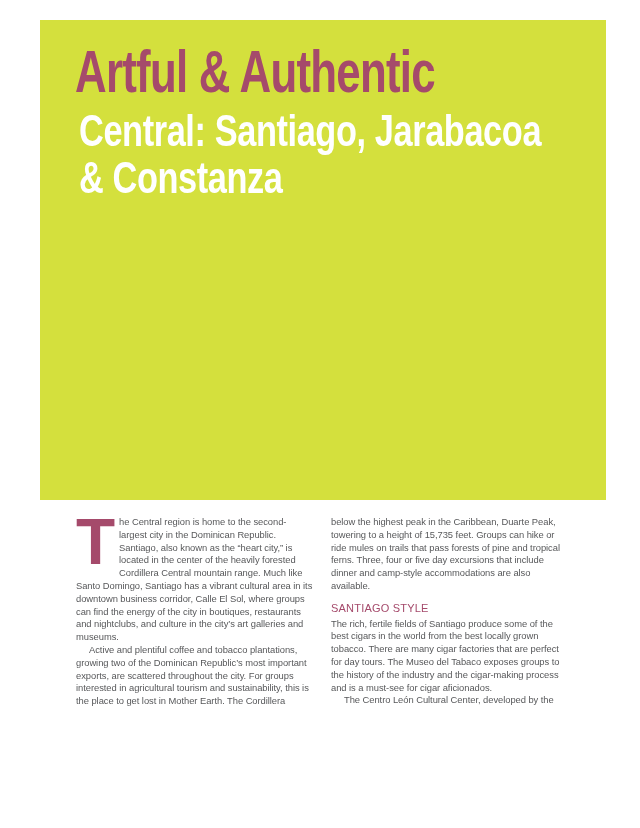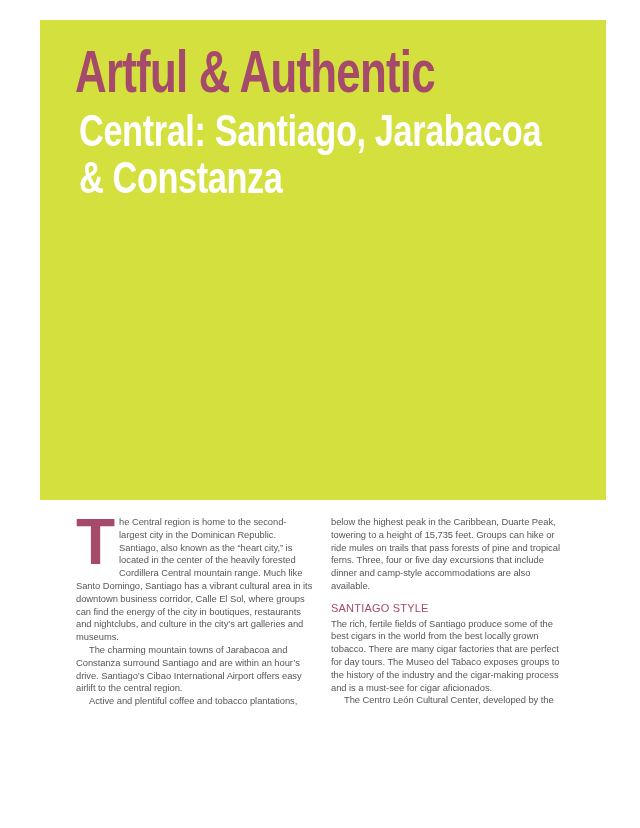--- a/index.html
+++ b/index.html
@@ -112,21 +112,20 @@
     <div class="hero-subtitle">
       <span>Central: Santiago, Jarabacoa</span>
       <span>&amp; Constanza</span>
     </div>
   </div>
 
   <div class="columns">
 
     <div class="col">
       <p><span class="dropcap">T</span><span>he Central region is home to the second-largest city in the Dominican Republic. Santiago, also known as the “heart city,” is located in the center of the heavily forested Cordillera Central mountain range. Much like Santo Domingo, Santiago has a vibrant cultural area in its downtown business corridor, Calle El Sol, where groups can find the energy of the city in boutiques, restaurants and nightclubs, and culture in the city’s art galleries and museums.</span></p>
-      <p class="indent">The charming mountain towns of Jarabacoa and Constanza surround Santiago and are within an hour’s drive. Santiago’s Cibao International Airport offers easy airlift to the central region.</p>
       <p class="indent">Active and plentiful coffee and tobacco plantations, growing two of the Dominican Republic’s most important exports, are scattered throughout the city. For groups interested in agricultural tourism and sustainability, this is the place to get lost in Mother Earth. The Cordillera Central mountain range and Cibao Valley create some of the most dramatic geography and ecological diversity in the Caribbean Basin. Lush plains undulate</p>
     </div>
 
     <div class="col">
       <p>below the highest peak in the Caribbean, Duarte Peak, towering to a height of 15,735 feet. Groups can hike or ride mules on trails that pass forests of pine and tropical ferns. Three, four or five day excursions that include dinner and camp-style accommodations are also available.</p>
       <h2 class="section-heading">SANTIAGO STYLE</h2>
       <p>The rich, fertile fields of Santiago produce some of the best cigars in the world from the best locally grown tobacco. There are many cigar factories that are perfect for day tours. The Museo del Tabaco exposes groups to the history of the industry and the cigar-making process and is a must-see for cigar aficionados.</p>
       <p class="indent">The Centro León Cultural Center, developed by the Eduardo León Jimenes Tobacco Company, is the world-class cultural center for the Dominican arts because of its permanent exhibitions, seasonal programs, and one of the largest and most important art museums in the Caribbean. Planners can host</p>
     </div>
 

